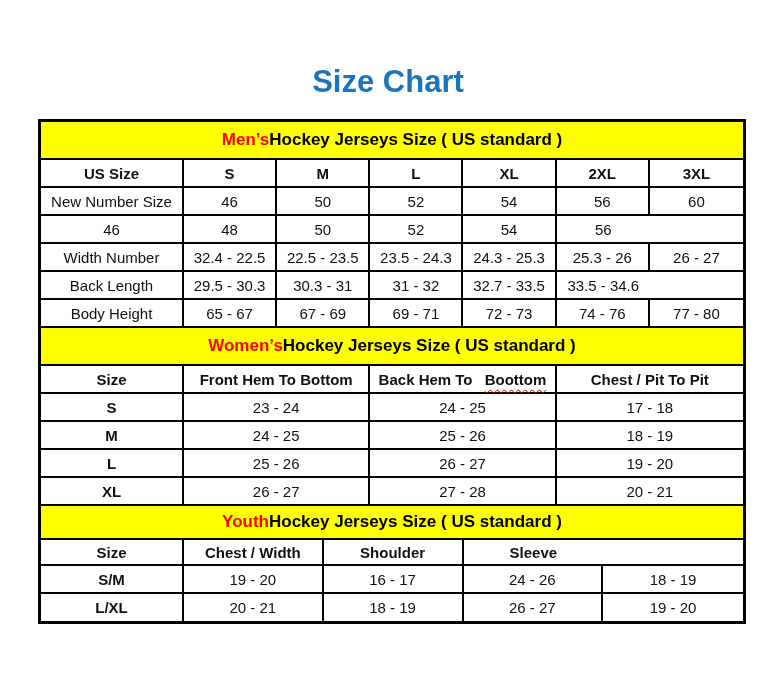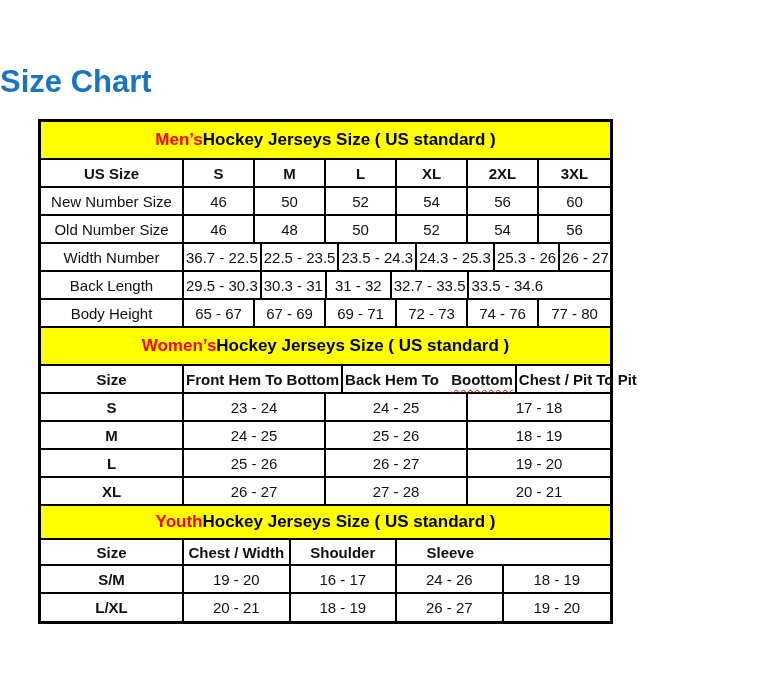--- a/index.html
+++ b/index.html
@@ -13,27 +13,27 @@
   body {
     width: 776px; height: 692px;
     background: #ffffff;
     font-family: "Liberation Sans", sans-serif;
     color: #111;
   }
   .canvas { position: relative; width: 776px; height: 692px; overflow: hidden; background:#fff; }
 
   .title {
     position: absolute; top: 64px; left: 0; width: 100%;
-    margin: 0; text-align: left;
+    margin: 0; text-align: center;
     font-size: 31px; font-weight: bold; color: var(--blue);
     letter-spacing: 0px;
   }
 
   .chart {
-    position: absolute; left: 38px; top: 119px; width: 575px;
+    position: absolute; left: 38px; top: 119px; width: 708px;
     border: 3px solid var(--line);
     background: #fff;
   }
 
   .section-heading {
     height: 38px;
     display: flex; align-items: center; justify-content: center;
     background: var(--yellow);
     border-bottom: 2px solid var(--line);
     font-weight: bold; font-size: 17px;
@@ -96,31 +96,30 @@
         <div class="grid-row">
           <div class="cell row-label">New Number Size</div>
           <div class="cell data-cell">46</div>
           <div class="cell data-cell">50</div>
           <div class="cell data-cell">52</div>
           <div class="cell data-cell">54</div>
           <div class="cell data-cell">56</div>
           <div class="cell data-cell">60</div>
         </div>
         <div class="grid-row">
-          <div class="cell row-label">Old Number Size</div>
           <div class="cell data-cell">46</div>
           <div class="cell data-cell">48</div>
           <div class="cell data-cell">50</div>
           <div class="cell data-cell">52</div>
           <div class="cell data-cell">54</div>
           <div class="cell data-cell">56</div>
         </div>
         <div class="grid-row">
           <div class="cell row-label">Width Number</div>
-          <div class="cell data-cell">36.7 - 22.5</div>
+          <div class="cell data-cell">32.4 - 22.5</div>
           <div class="cell data-cell">22.5 - 23.5</div>
           <div class="cell data-cell">23.5 - 24.3</div>
           <div class="cell data-cell">24.3 - 25.3</div>
           <div class="cell data-cell">25.3 - 26</div>
           <div class="cell data-cell">26 - 27</div>
         </div>
         <div class="grid-row">
           <div class="cell row-label">Back Length</div>
           <div class="cell data-cell">29.5 - 30.3</div>
           <div class="cell data-cell">30.3 - 31</div>

